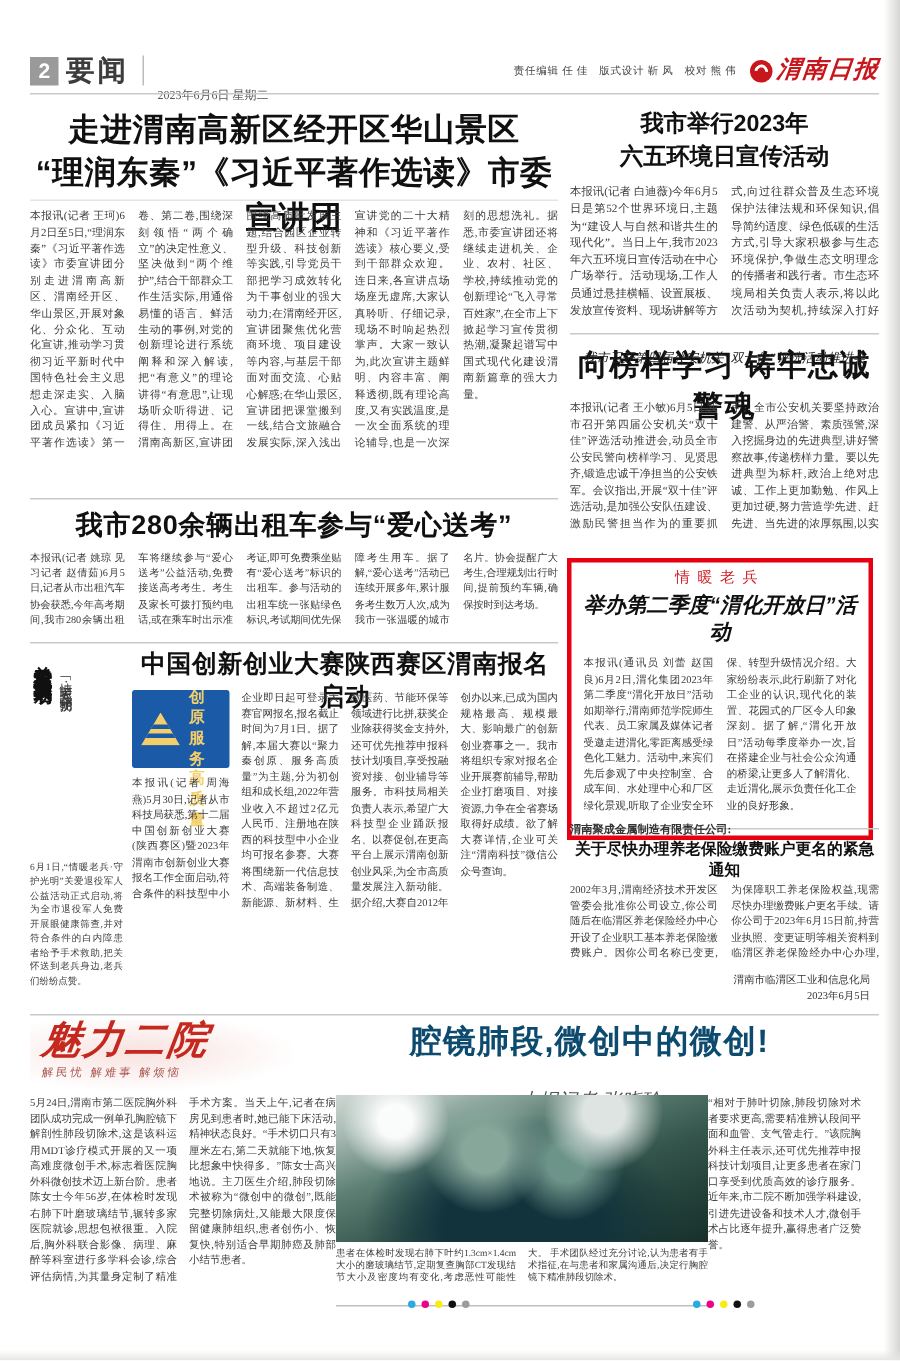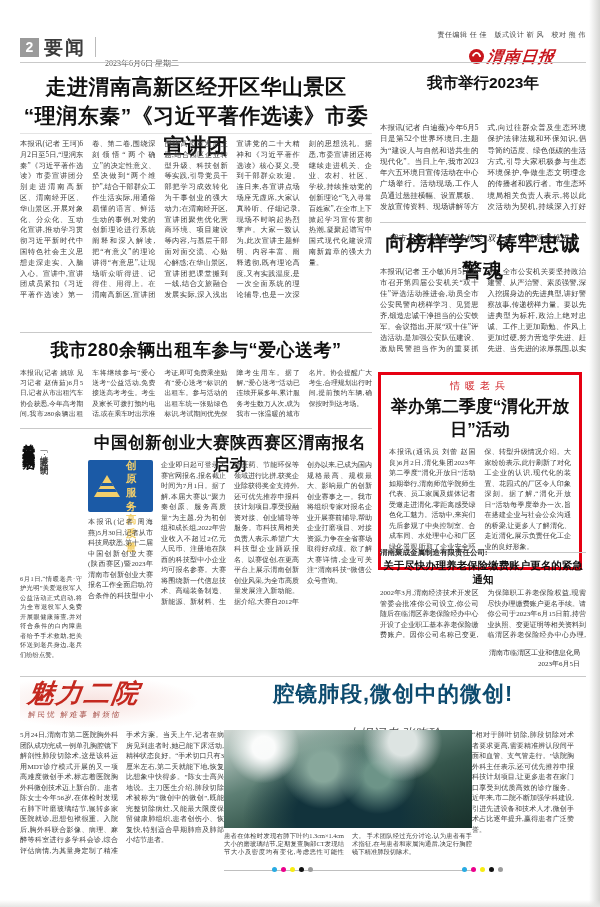--- a/index.html
+++ b/index.html
@@ -9,21 +9,21 @@
   .rule{position:absolute;height:1px;background:#c9c9c9;}
   .rule-lite{position:absolute;height:1px;background:#e4e4e4;}
 
   
   .hd{position:absolute;left:20px;top:34px;width:566px;height:26px;display:flex;align-items:center;}
   .hd-num{width:19px;height:19px;background:#9a9a9a;color:#fff;
           font:700 14px/19px "Liberation Sans",sans-serif;text-align:center;}
   .hd-sec{font:700 19px/1 "Liberation Sans",sans-serif;color:#3c3c3c;margin-left:5px;letter-spacing:2px;}
   .hd-sep{width:1px;height:20px;background:#bbb;margin:0 9px;}
   .hd-date{font-size:8px;color:#555;margin-top:32px;}
-  .hd-right{margin-left:auto;display:flex;align-items:center;gap:9px;flex-direction:column;}
+  .hd-right{margin-left:auto;display:flex;align-items:center;gap:9px;}
   .hd-credits{font-size:7px;color:#444;letter-spacing:.5px;}
   .masthead{display:flex;align-items:center;gap:3px;}
   .m-logo{width:15px;height:15px;border-radius:50%;background:#c8161d;position:relative;}
   .m-logo::after{content:"";position:absolute;inset:3px;border-radius:50%;
                  border:2px solid #fff;border-left-color:transparent;border-bottom-color:transparent;
                  transform:rotate(-40deg);}
   .m-name{font:italic 900 16px/1 "Liberation Serif",serif;color:#c8161d;letter-spacing:1px;transform:skewX(-6deg);}
 
   .t{font-family:"Liberation Sans",sans-serif;font-weight:900;color:#101010;text-align:center;}
   .bcols{font-size:7.2px;line-height:1.5;text-align:justify;color:#3b3b3b;overflow:hidden;column-gap:9px;}
@@ -49,21 +49,21 @@
   .c-emblem::before{content:"";position:absolute;left:0;right:0;top:14px;height:3px;background:#1b5aa6;}
   .c-banner-txt{color:#f3cf6b;font:700 10.5px/1.3 "Liberation Sans",sans-serif;letter-spacing:1px;}
 
   
   .env-title{font-size:15.5px;line-height:1.45;}
   .police-title{font-size:20px;letter-spacing:1px;}
   .police-sub{font-size:8.5px;text-align:center;color:#222;font-style:italic;}
   .redbox{position:absolute;left:378px;top:372px;width:204px;border:3px solid #e60012;
           box-sizing:border-box;padding:6px 8px 8px;background:#fff;}
   .wh-kicker{font:400 10px/1 "Liberation Serif",serif;color:#d01f23;text-align:center;letter-spacing:5px;}
-  .wh-title{font-size:17px;margin-top:4px;}
+  .wh-title{font-size:14px;margin-top:4px;font-style:italic;}
   .notice-title{font-size:10.5px;}
   .notice-addr{font-size:7.5px;font-weight:700;color:#333;}
   .notice-sign{font-size:7px;color:#333;text-align:right;line-height:1.6;}
 
   
   .hosp{position:absolute;left:20px;top:680px;width:566px;height:212px;}
   .hosp-head{display:flex;height:48px;}
   .brand{width:180px;position:relative;padding-left:8px;box-sizing:border-box;
          background:radial-gradient(ellipse at 40% 45%, rgba(228,150,140,.28), rgba(255,255,255,0) 70%);}
   .brand-name{font:italic 900 26px/1.1 "Liberation Serif",serif;color:#c4281f;letter-spacing:2px;transform:skewX(-8deg);}
@@ -146,20 +146,21 @@
       <span class="c-banner-txt">
         <span style="display:block">聚力秦创原</span>
         <span style="display:block">服务高质量</span>
       </span>
     </div>
     <span>本报讯(记者 周海燕)5月30日,记者从市科技局获悉,第十二届中国创新创业大赛(陕西赛区)暨2023年渭南市创新创业大赛报名工作全面启动,符合条件的科技型中小企业即日起可登录大赛官网报名,报名截止时间为7月1日。据了解,本届大赛以“聚力秦创原、服务高质量”为主题,分为初创组和成长组,2022年营业收入不超过2亿元人民币、注册地在陕西的科技型中小企业均可报名参赛。大赛将围绕新一代信息技术、高端装备制造、新能源、新材料、生物医药、节能环保等领域进行比拼,获奖企业除获得奖金支持外,还可优先推荐申报科技计划项目,享受投融资对接、创业辅导等服务。市科技局相关负责人表示,希望广大科技型企业踊跃报名、以赛促创,在更高平台上展示渭南创新创业风采,为全市高质量发展注入新动能。据介绍,大赛自2012年创办以来,已成为国内规格最高、规模最大、影响最广的创新创业赛事之一。我市将组织专家对报名企业开展赛前辅导,帮助企业打磨项目、对接资源,力争在全省赛场取得好成绩。欲了解大赛详情,企业可关注“渭南科技”微信公众号查询。</span>
   </div>
 
   <div class="abs t env-title" style="left:380px;top:72px;width:206px;">
     <div>我市举行2023年</div>
+    <div>六五环境日宣传活动</div>
   </div>
   <div class="abs bcols" style="left:380px;top:122px;width:206px;height:96px;column-count:2;font-size:7.5px;">本报讯(记者 白迪薇)今年6月5日是第52个世界环境日,主题为“建设人与自然和谐共生的现代化”。当日上午,我市2023年六五环境日宣传活动在中心广场举行。活动现场,工作人员通过悬挂横幅、设置展板、发放宣传资料、现场讲解等方式,向过往群众普及生态环境保护法律法规和环保知识,倡导简约适度、绿色低碳的生活方式,引导大家积极参与生态环境保护,争做生态文明理念的传播者和践行者。市生态环境局相关负责人表示,将以此次活动为契机,持续深入打好污染防治攻坚战,以高品质生态环境支撑高质量发展。</div>
 
   <div class="rule" style="left:380px;top:222px;width:206px;"></div>
 
   <div class="abs t police-title" style="left:380px;top:230px;width:206px;">向榜样学习 铸牢忠诚警魂</div>
   <div class="abs police-sub" style="left:380px;top:233px;width:206px;">我市召开第四届公安机关“双十佳”评选活动推进会</div>
   <div class="abs bcols" style="left:380px;top:267px;width:206px;height:98px;column-count:2;font-size:7.3px;">本报讯(记者 王小敏)6月5日,我市召开第四届公安机关“双十佳”评选活动推进会,动员全市公安民警向榜样学习、见贤思齐,锻造忠诚干净担当的公安铁军。会议指出,开展“双十佳”评选活动,是加强公安队伍建设、激励民警担当作为的重要抓手。全市公安机关要坚持政治建警、从严治警、素质强警,深入挖掘身边的先进典型,讲好警察故事,传递榜样力量。要以先进典型为标杆,政治上绝对忠诚、工作上更加勤勉、作风上更加过硬,努力营造学先进、赶先进、当先进的浓厚氛围,以实际行动守护一方平安,铸牢忠诚警魂。</div>
 
   <div class="redbox">

